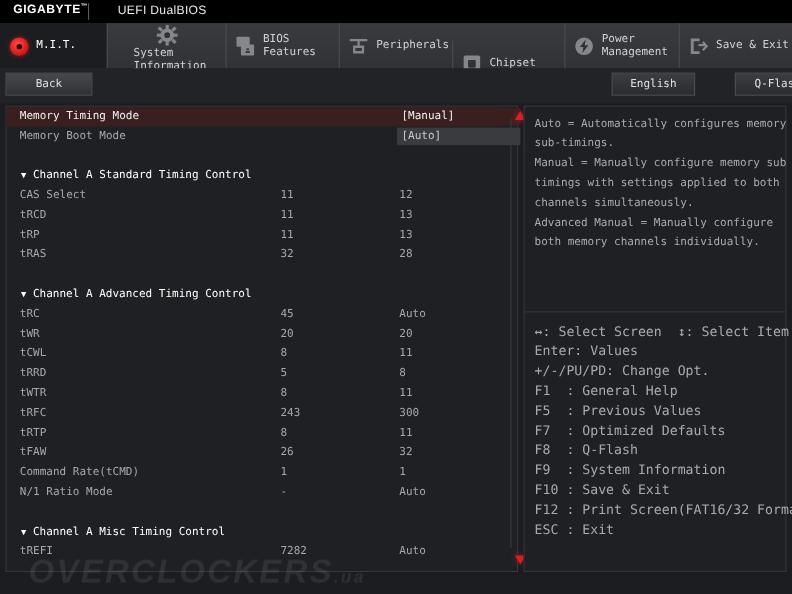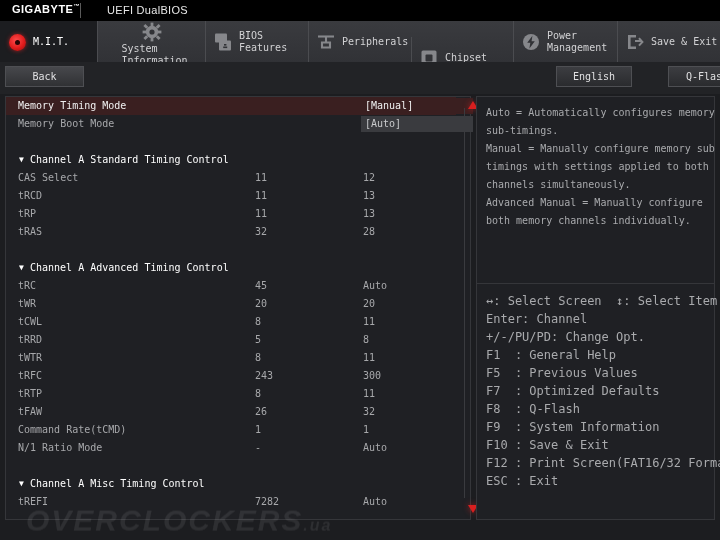--- a/index.html
+++ b/index.html
@@ -242,21 +242,21 @@
         <div class="helpline">sub-timings.</div>
         <div class="helpline">Manual = Manually configure memory sub</div>
         <div class="helpline">timings with settings applied to both</div>
         <div class="helpline">channels simultaneously.</div>
         <div class="helpline">Advanced Manual = Manually configure</div>
         <div class="helpline">both memory channels individually.</div>
       </div>
     <div class="rdiv"></div>
     <div class="keybox" id="keybox">
         <div class="keyline">↔: Select Screen  ↕: Select Item</div>
-        <div class="keyline">Enter: Channel</div>
+        <div class="keyline">Enter: Values</div>
         <div class="keyline">+/-/PU/PD: Change Opt.</div>
         <div class="keyline">F1  : General Help</div>
         <div class="keyline">F5  : Previous Values</div>
         <div class="keyline">F7  : Optimized Defaults</div>
         <div class="keyline">F8  : Q-Flash</div>
         <div class="keyline">F9  : System Information</div>
         <div class="keyline">F10 : Save &amp; Exit</div>
         <div class="keyline">F12 : Print Screen(FAT16/32 Format Only)</div>
         <div class="keyline">ESC : Exit</div>
       </div>

